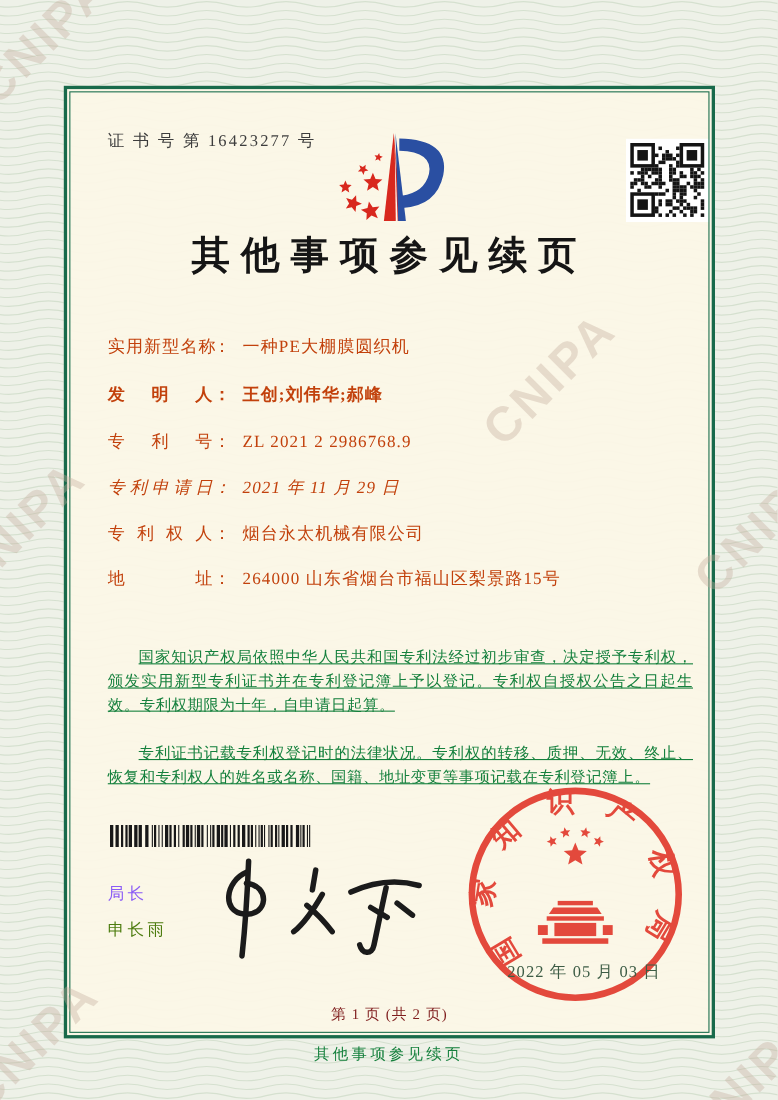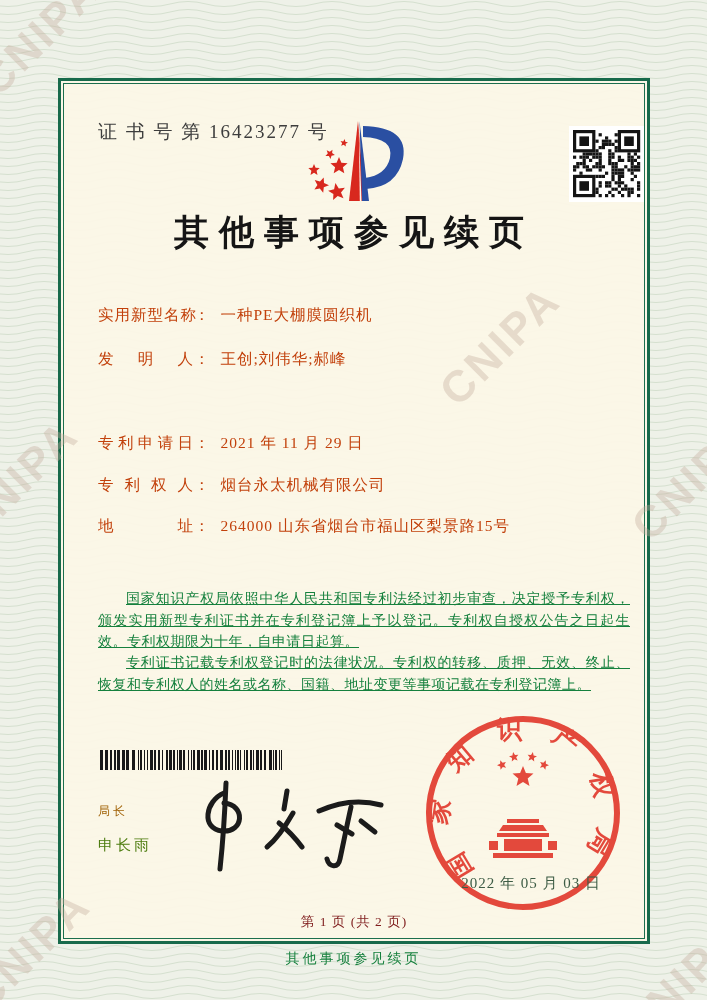--- a/index.html
+++ b/index.html
@@ -6,31 +6,31 @@
   .page{position:relative;width:707px;height:1000px;overflow:hidden;
         background:#eef1e8;font-family:"Liberation Serif","DejaVu Serif",serif;color:#2f2f2f;}
   #waves{position:absolute;left:0;top:0;z-index:0;}
   .wm{position:absolute;z-index:3;font-family:"Liberation Sans","DejaVu Sans",sans-serif;
       font-weight:bold;font-size:44px;letter-spacing:3px;color:rgba(196,174,158,0.38);
       transform:translate(-50%,-50%) rotate(-45deg);pointer-events:none;white-space:nowrap;}
   .frame{position:absolute;left:58px;top:78px;width:586px;height:860px;z-index:1;
          border:3px solid #186a4b;background:rgba(252,246,231,0.94);}
   .frame::after{content:"";position:absolute;inset:2px;border:1px solid #1b6f4e;pointer-events:none;}
   .abs{position:absolute;}
-  .certno{left:37px;top:38px;font-size:19px;letter-spacing:2px;color:#3d3d3d;}
+  .certno{left:37px;top:38px;font-size:15px;letter-spacing:2px;color:#3d3d3d;}
   .title{left:0;top:128px;width:100%;text-align:center;font-size:35px;font-weight:bold;
          letter-spacing:10px;color:#151515;}
   .row{left:37px;font-size:15.5px;letter-spacing:1px;color:#c2410c;white-space:nowrap;}
   .row .label{display:inline-block;width:96px;text-align:justify;text-align-last:justify;}
   .row .colon{margin-right:10px;}
   .pair2{position:absolute;left:345px;top:0;white-space:nowrap;}
   .pair2 .label{display:inline-block;width:96px;text-align:justify;text-align-last:justify;}
   .body-par{left:37px;width:532px;font-size:14px;line-height:21.5px;letter-spacing:0.5px;
             color:#15803d;text-align:justify;text-indent:2em;text-decoration:underline;}
-  .sig-title{left:37px;top:722px;font-size:12px;letter-spacing:3px;color:#a16207;}
+  .sig-title{left:37px;top:722px;font-size:15px;letter-spacing:3px;color:#8b5cf6;}
   .sig-name{left:37px;top:755px;font-size:15px;letter-spacing:3px;color:#4d7c0f;}
   .seal-date{left:360px;top:793px;width:220px;text-align:center;font-size:15px;
              letter-spacing:1px;color:#3d5c45;z-index:6;}
   .pagefoot{left:0;top:832px;width:100%;text-align:center;font-size:13.5px;
             letter-spacing:1px;color:#7f1d1d;}
   .footnote{position:absolute;left:0;top:950px;width:100%;text-align:center;z-index:2;
             font-size:14px;letter-spacing:3px;color:#15803d;}
   svg{display:block;}
 </style>
 </head>
@@ -216,35 +216,38 @@
           <rect x="7.2" y="52" width="16" height="16" fill="#ffffff"></rect>
           <rect x="10.4" y="55.2" width="9.600000000000001" height="9.600000000000001" fill="#141414"></rect>
         </g>
     </svg>
 
     <div class="abs title">其他事项参见续页</div>
 
     <div class="abs row" style="top:224px;">
       <span class="label">实用新型名称</span><span class="colon">：</span><span>一种PE大棚膜圆织机</span>
     </div>
-    <div class="abs row" style="top:268px;">
+    <div class="abs row" style="top:268px;font-weight:bold;">
       <span class="label">发明人</span><span class="colon">：</span><span>王创;刘伟华;郝峰</span>
     </div>
-    <div class="abs row" style="top:352px;">
+    <div class="abs row" style="top:310px;">
+      <span class="label">专利号</span><span class="colon">：</span><span>ZL 2021 2 2986768.9</span>
+    </div>
+    <div class="abs row" style="top:352px;font-style:italic;">
       <span class="label">专利申请日</span><span class="colon">：</span><span>2021 年 11 月 29 日</span>
     </div>
     <div class="abs row" style="top:394px;">
       <span class="label">专利权人</span><span class="colon">：</span><span>烟台永太机械有限公司</span>
     </div>
     <div class="abs row" style="top:435px;">
       <span class="label">地址</span><span class="colon">：</span><span>264000 山东省烟台市福山区梨景路15号</span>
     </div>
 
     <div class="abs body-par" style="top:507px;">国家知识产权局依照中华人民共和国专利法经过初步审查，决定授予专利权，颁发实用新型专利证书并在专利登记簿上予以登记。专利权自授权公告之日起生效。专利权期限为十年，自申请日起算。</div>
-    <div class="abs body-par" style="top:571px;">专利证书记载专利权登记时的法律状况。专利权的转移、质押、无效、终止、恢复和专利权人的姓名或名称、国籍、地址变更等事项记载在专利登记簿上。</div>
+    <div class="abs body-par" style="top:594px;">专利证书记载专利权登记时的法律状况。专利权的转移、质押、无效、终止、恢复和专利权人的姓名或名称、国籍、地址变更等事项记载在专利登记簿上。</div>
 
     <svg class="abs" style="left:37px;top:668px;" width="190" height="22" viewBox="0 0 190 22">
       <g id="barcode-bars" fill="#181818">
           <rect x="2" y="1" width="3" height="20"></rect>
           <rect x="7" y="1" width="3" height="20"></rect>
           <rect x="12" y="1" width="2" height="20"></rect>
           <rect x="16" y="1" width="2" height="20"></rect>
           <rect x="19" y="1" width="3" height="20"></rect>
           <rect x="24" y="1" width="3" height="20"></rect>
           <rect x="28" y="1" width="3" height="20"></rect>

